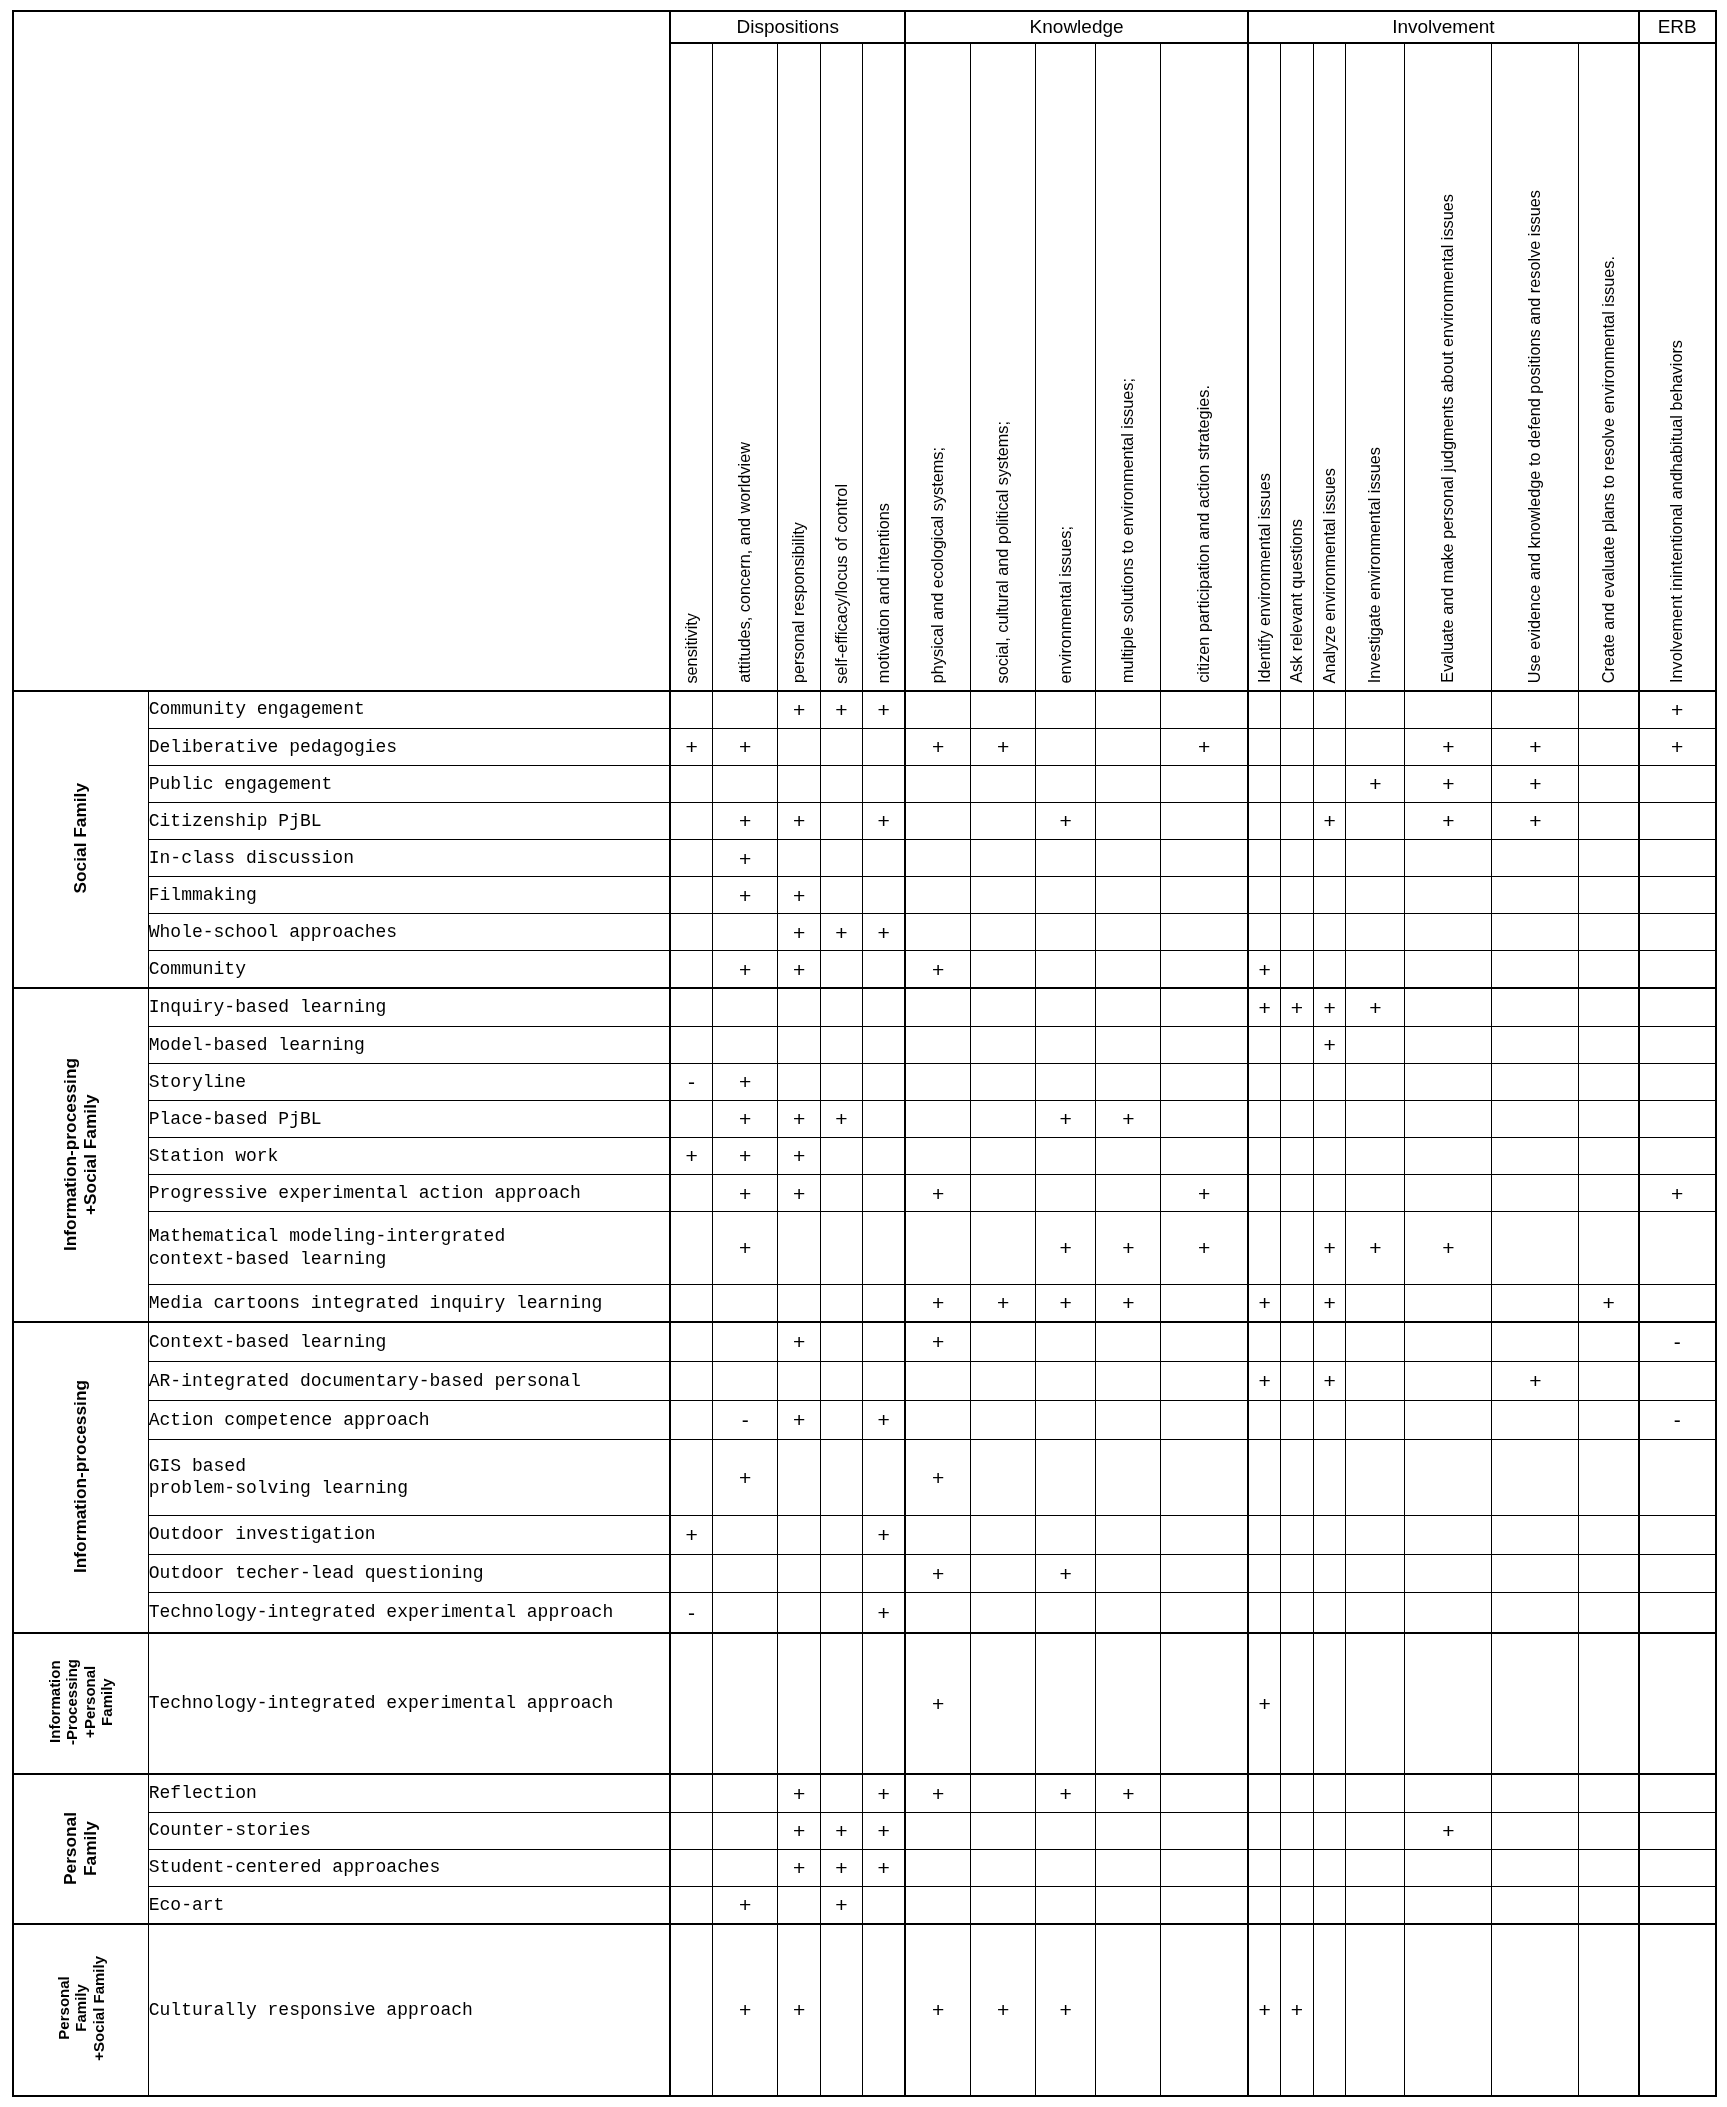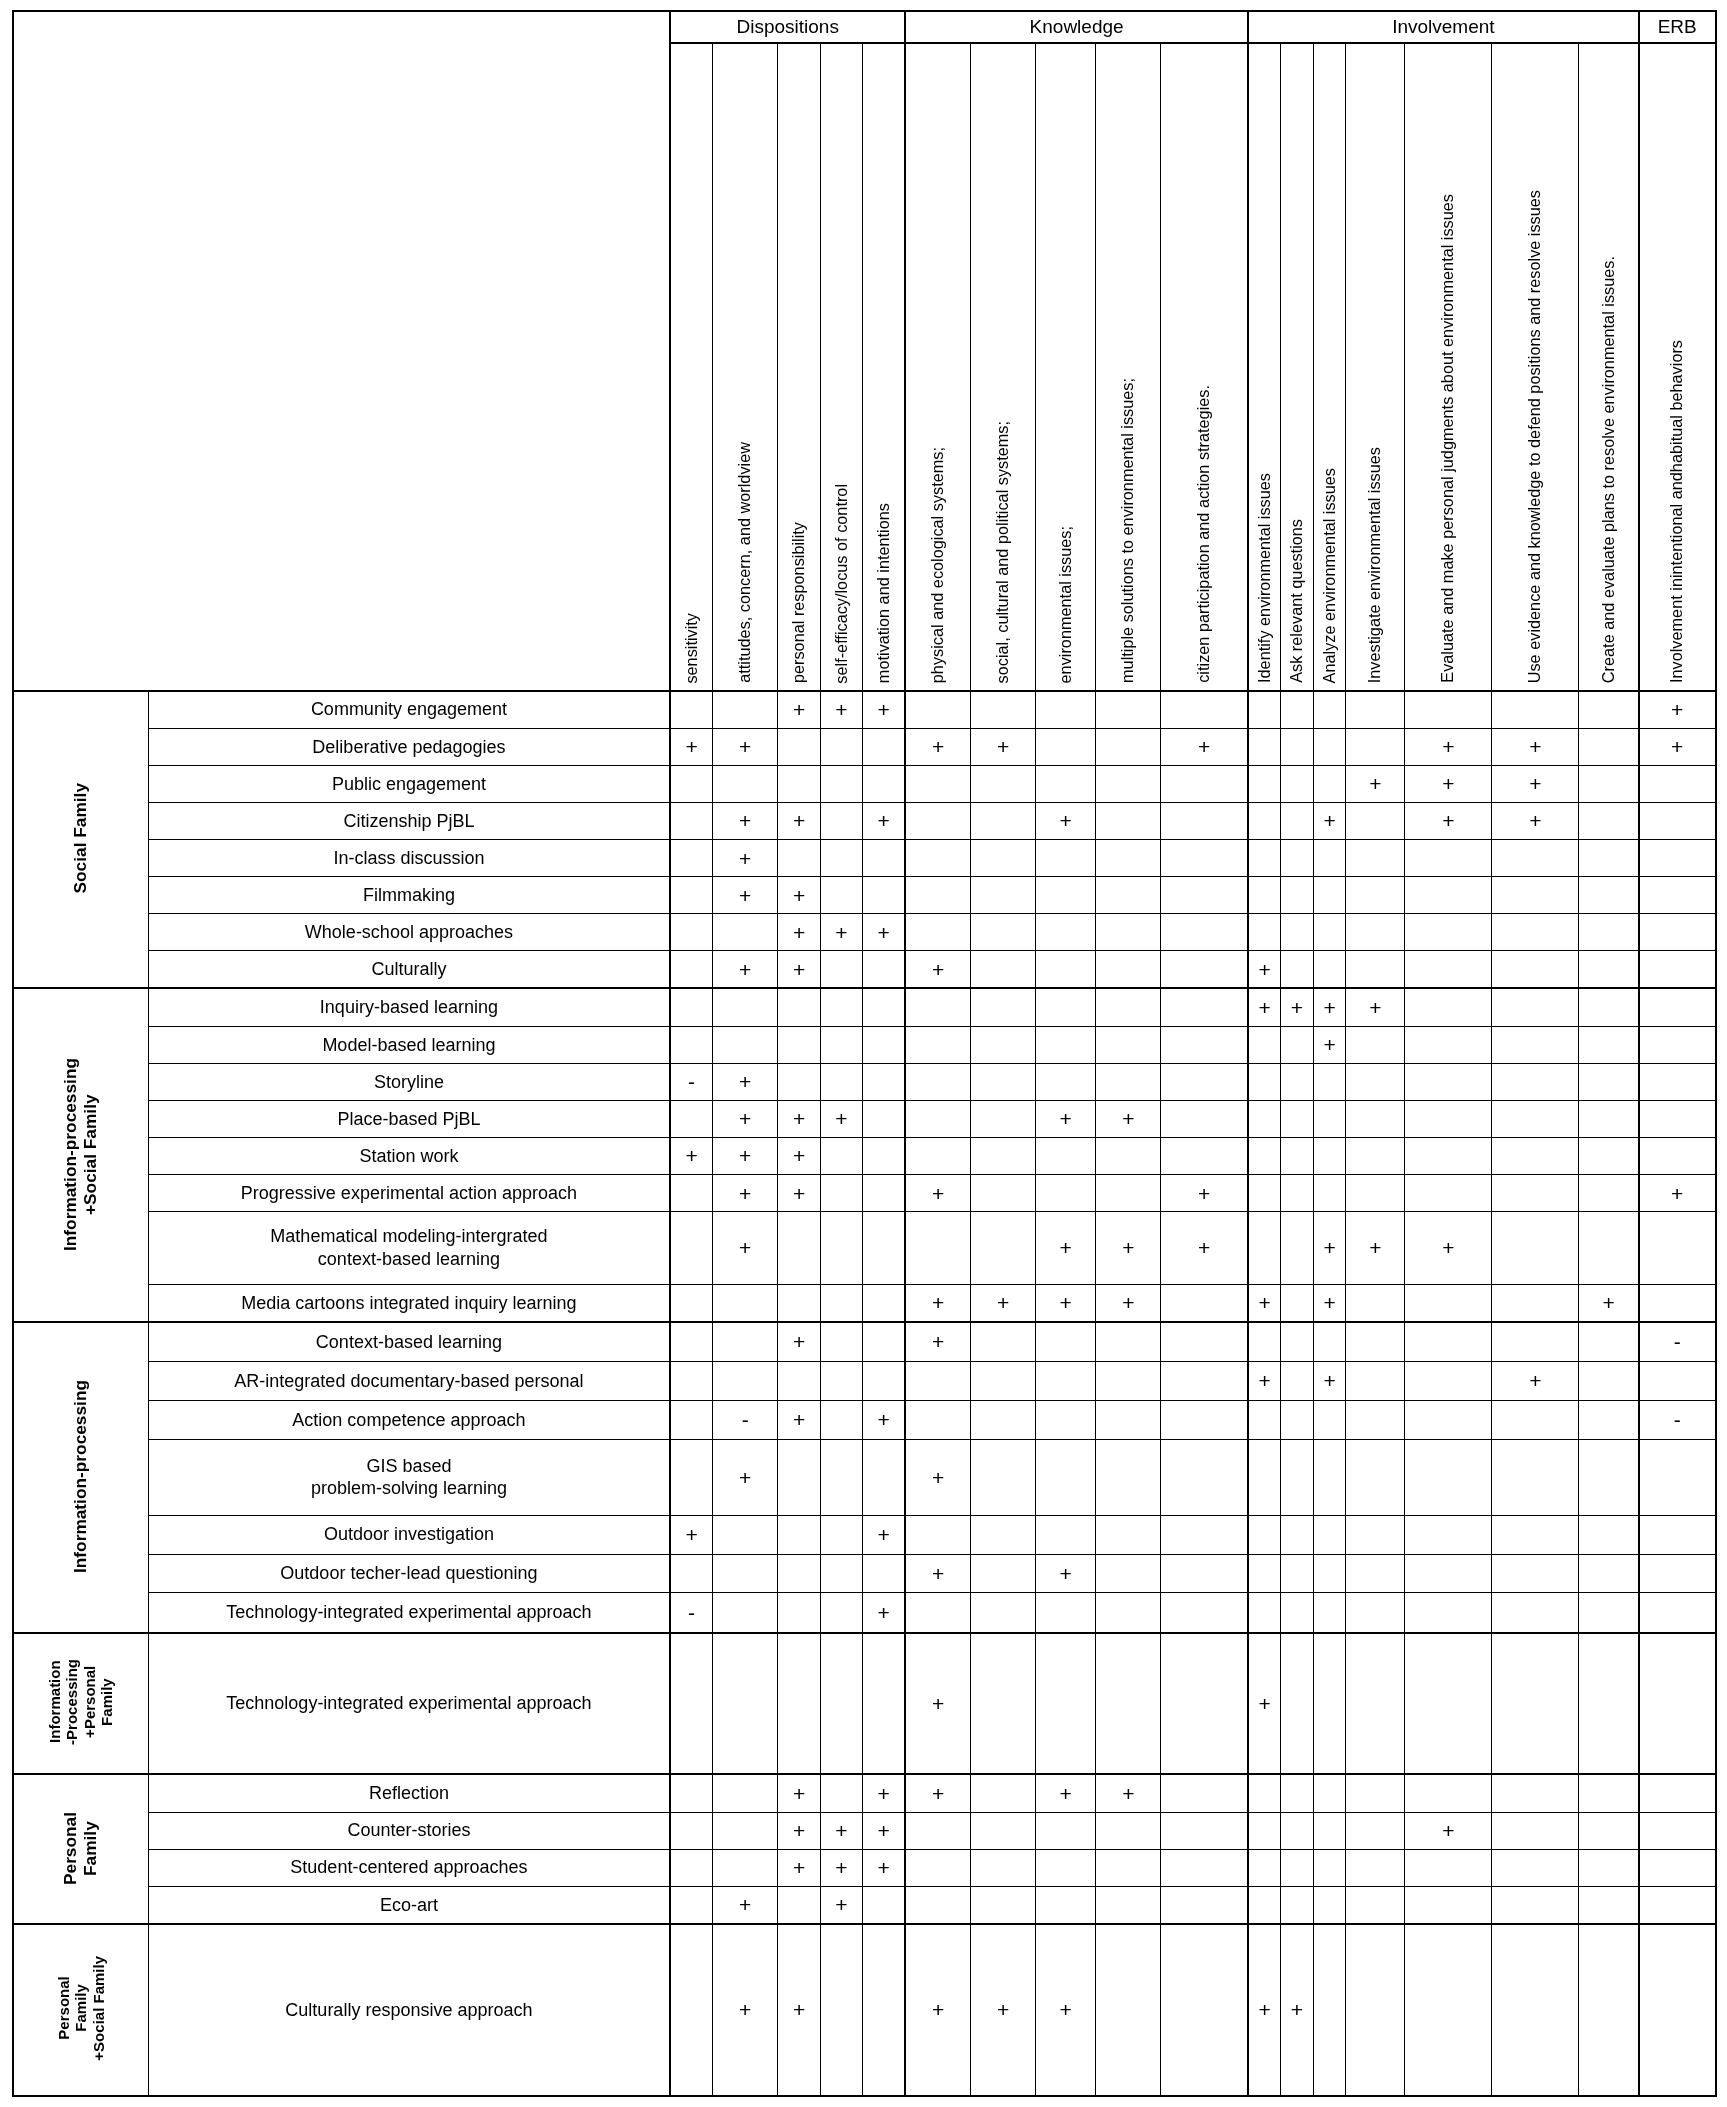--- a/index.html
+++ b/index.html
@@ -97,24 +97,25 @@
     font-weight:bold;
     font-size:17.3px;
     line-height:1.15;
     display:inline-block;
     text-align:center;
   }
   .fam .ftext.small{font-size:15px;}
 
   
   td.app{
-    text-align:center;
+    text-align:left;
     font-size:18px;
     line-height:1.25;
     padding:3.7px 5.3px;
+    font-family:Liberation Mono, monospace;
   }
   
   td.mk{
     text-align:center;
     font-size:21px;
     line-height:1;
     font-family:"Liberation Sans", sans-serif;
   }
   td.mk.minus{font-size:21px;}
 
@@ -401,21 +402,21 @@
         <td class="mk sep-left"></td>
         <td class="mk"></td>
         <td class="mk"></td>
         <td class="mk"></td>
         <td class="mk"></td>
         <td class="mk"></td>
         <td class="mk"></td>
         <td class="mk sep-left"></td>
       </tr>
       <tr class="sec-end">
-        <td class="app">Culturally</td>
+        <td class="app">Community</td>
         <td class="mk sep-left"></td>
         <td class="mk">+</td>
         <td class="mk">+</td>
         <td class="mk"></td>
         <td class="mk"></td>
         <td class="mk sep-left">+</td>
         <td class="mk"></td>
         <td class="mk"></td>
         <td class="mk"></td>
         <td class="mk"></td>

